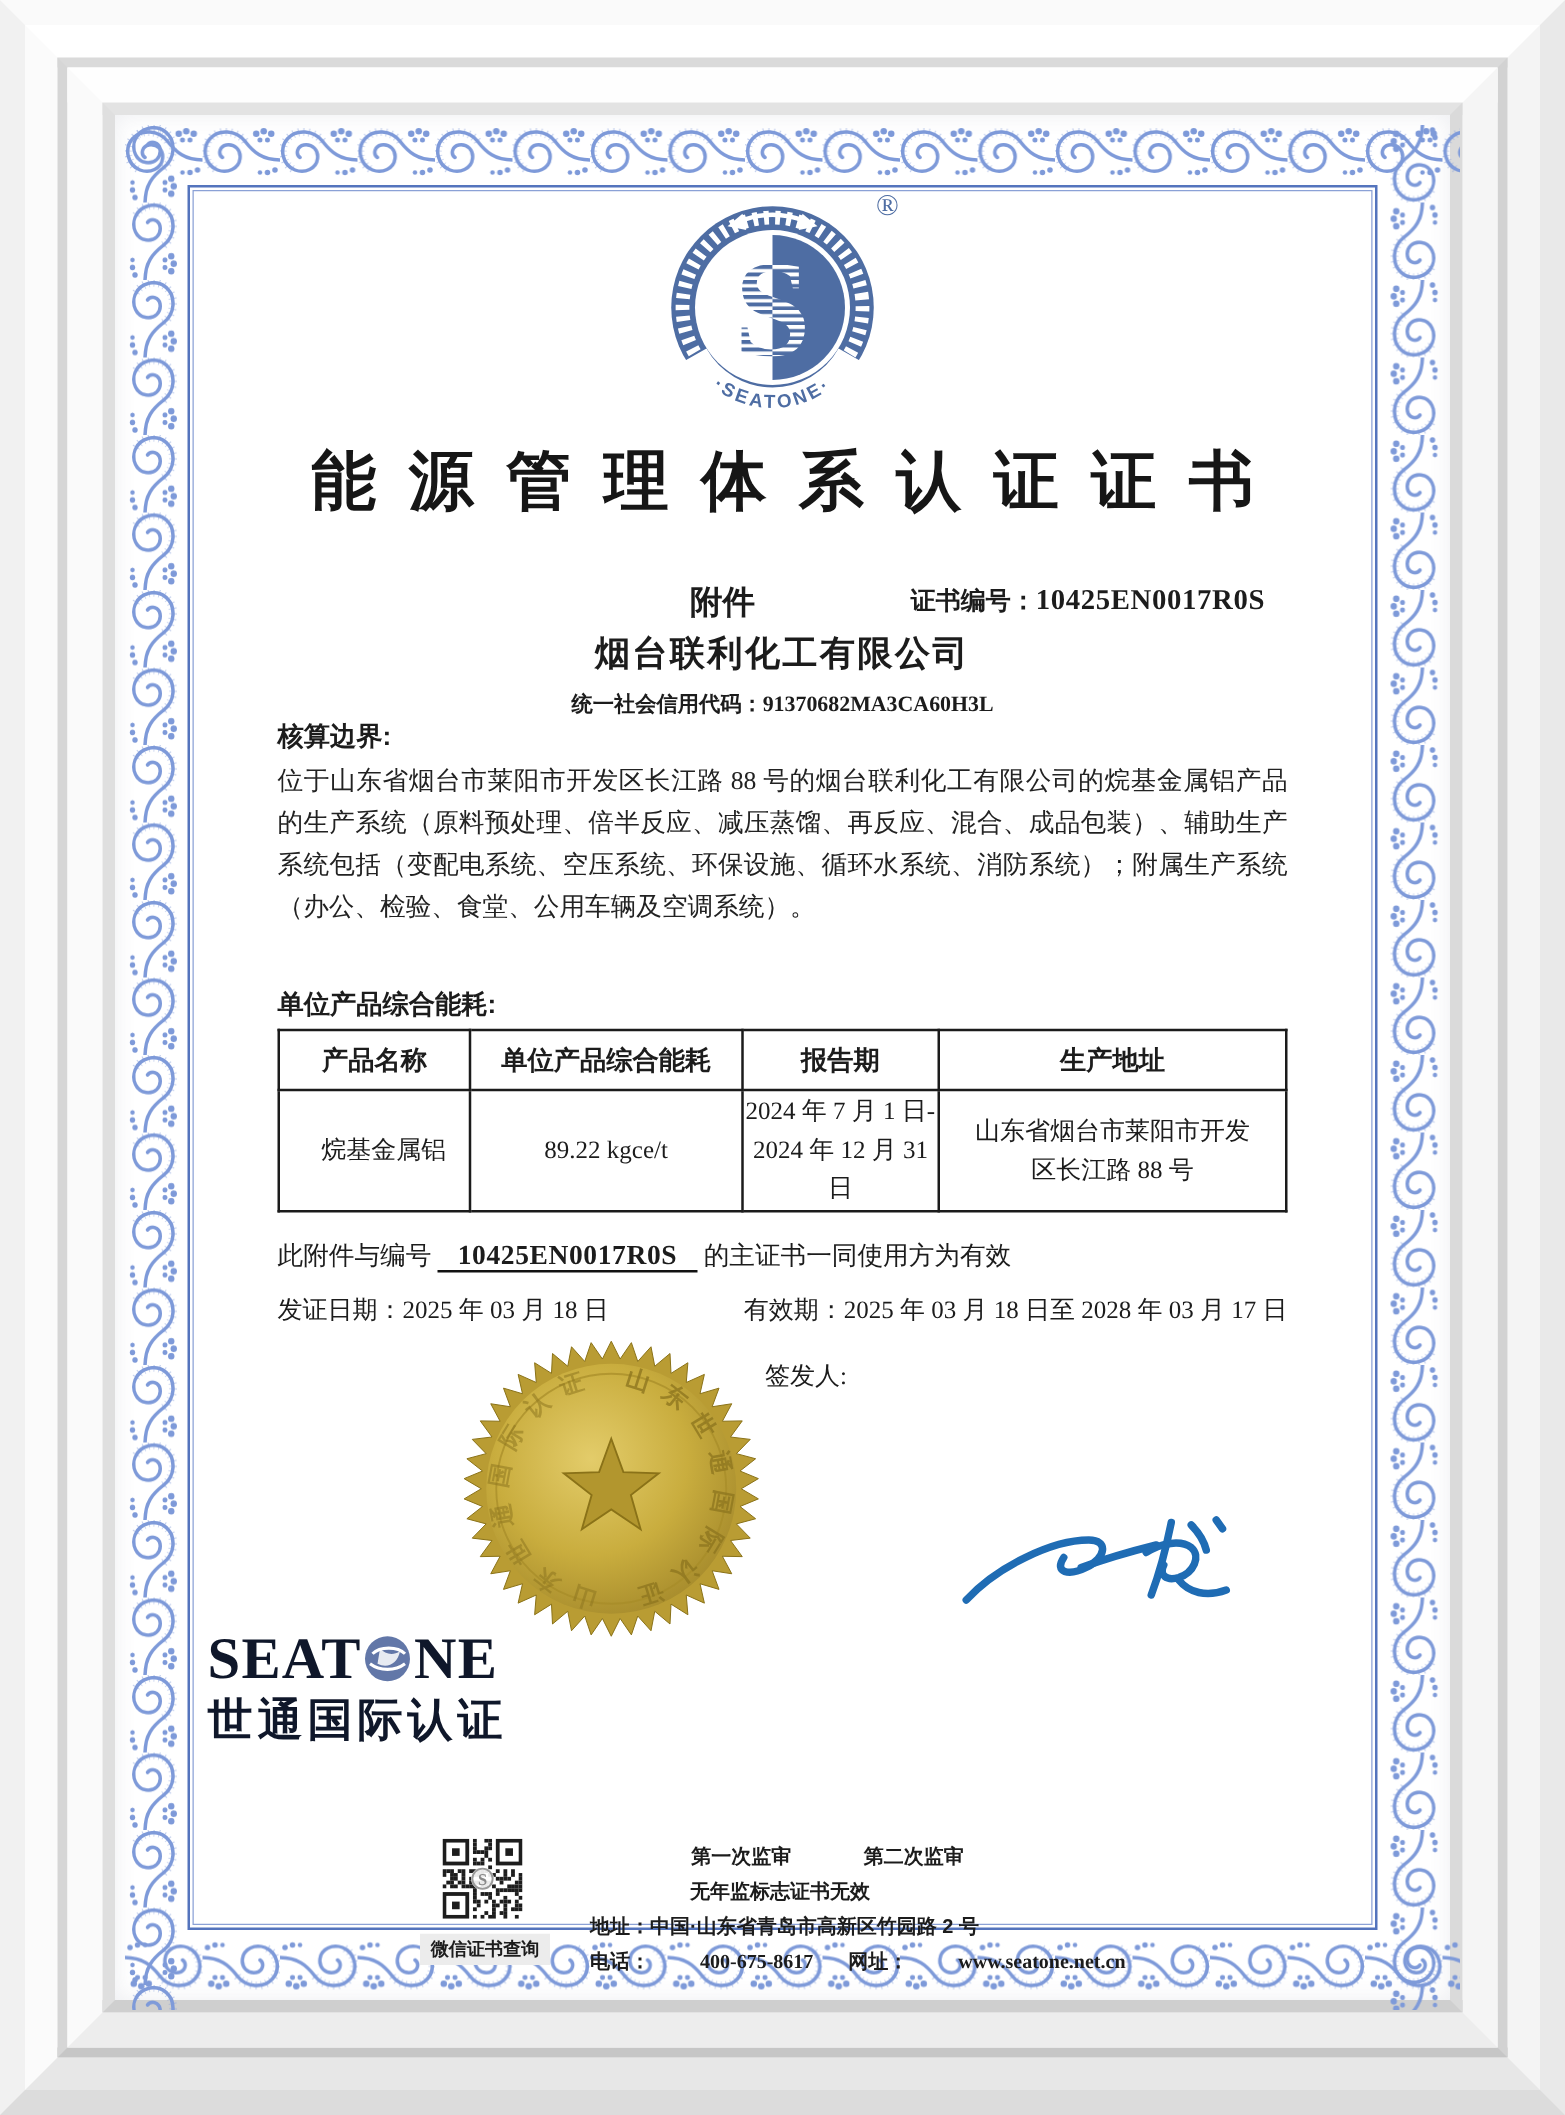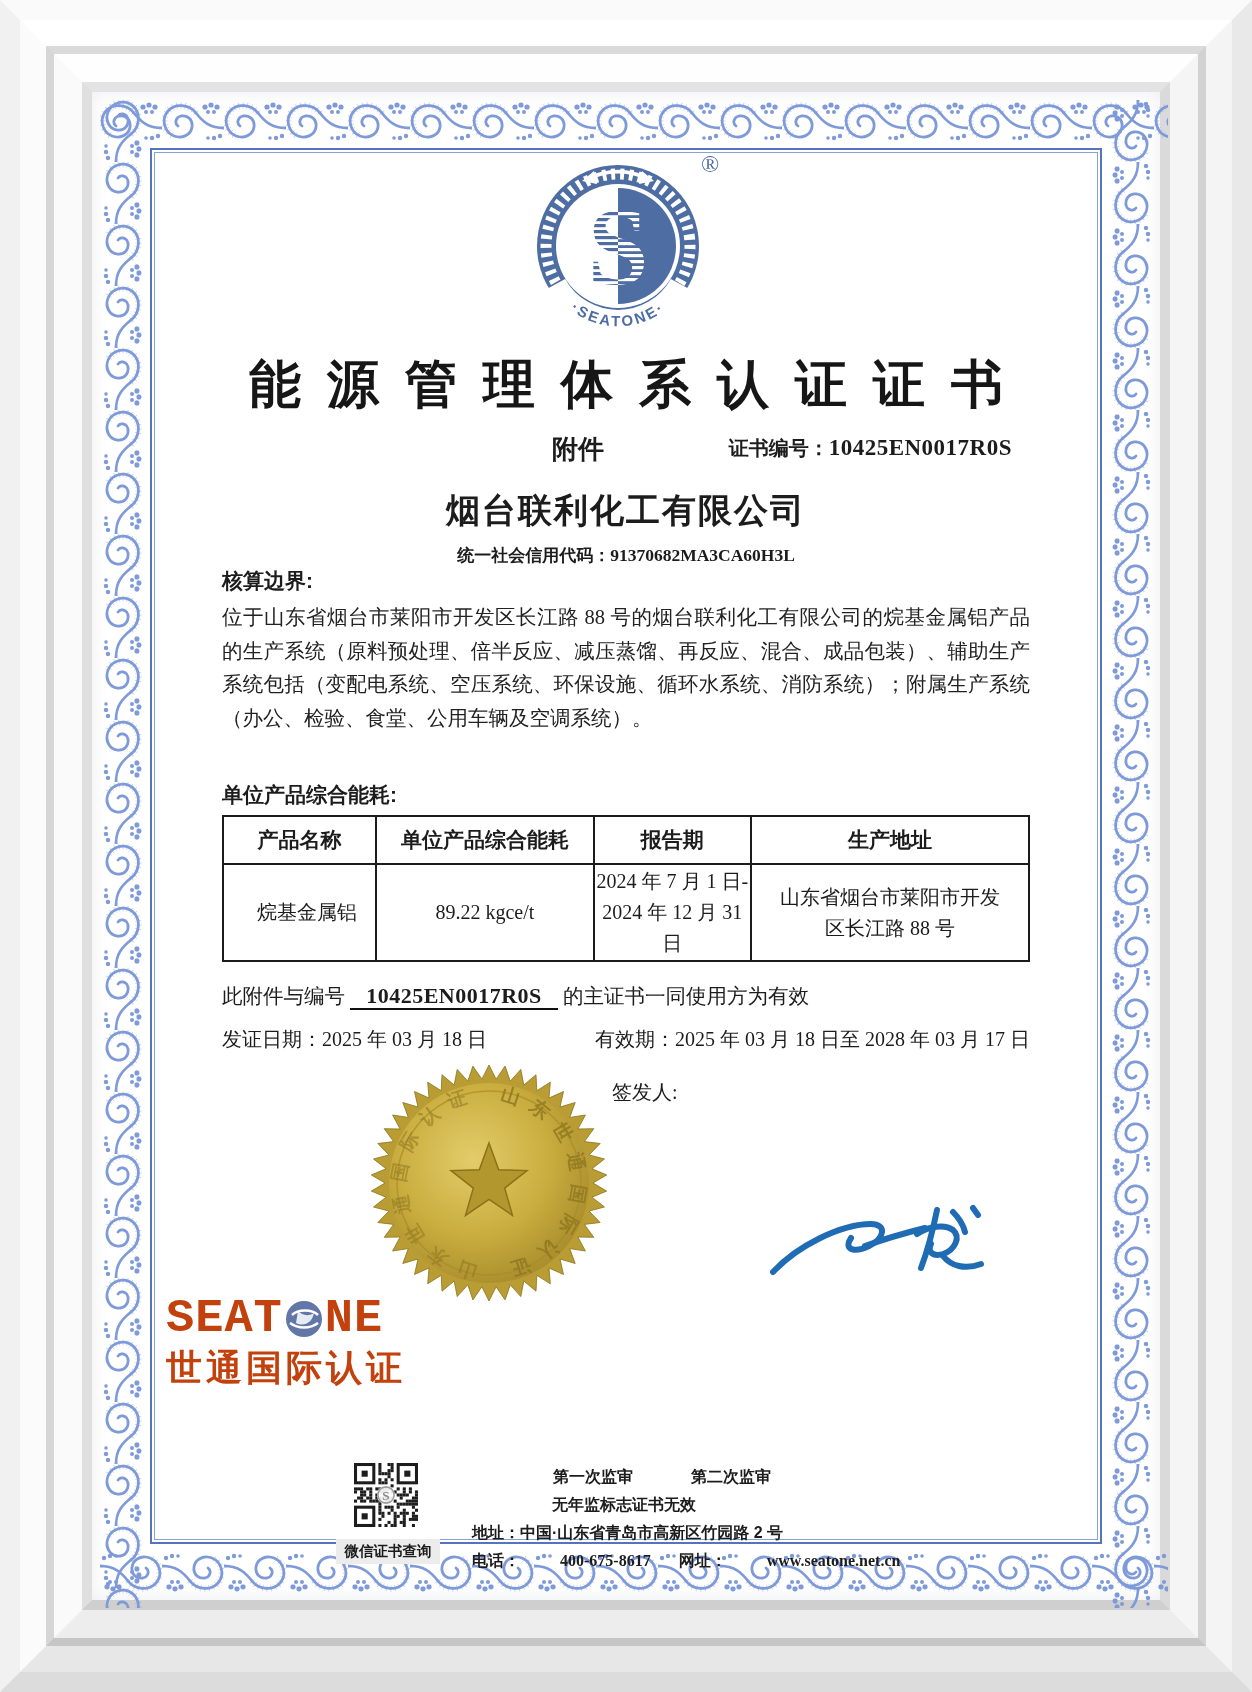--- a/index.html
+++ b/index.html
@@ -19,49 +19,49 @@
   .bs-bottom{left:8px;right:8px;bottom:8px;height:42px;}
   .bs-left{top:8px;bottom:8px;left:8px;width:42px;}
   .bs-right{top:8px;bottom:8px;right:8px;width:42px;}
   .rule{position:absolute;inset:56px 58px;border:2px solid #5474bd;pointer-events:none;}
   .rule::after{content:"";position:absolute;inset:2px;border:1px solid #8ba1d6;}
   
   .content{position:absolute;left:130px;right:130px;top:48px;}
   .logo-wrap{margin-top:6px;display:flex;justify-content:center;}
   .cert-title{margin-top:12px;text-align:center;font-size:52px;font-weight:bold;
               letter-spacing:26px;padding-left:26px;color:#161616;}
-  .meta-row{position:relative;margin-top:12px;height:32px;}
+  .meta-row{position:relative;margin-top:44px;height:32px;}
   .attach{position:absolute;left:330px;top:0;font-family:"Liberation Sans","DejaVu Sans",sans-serif;
           font-weight:bold;font-size:26px;}
   .certno{position:absolute;right:18px;top:3px;font-size:20px;font-weight:bold;
           font-family:"Liberation Sans","DejaVu Sans",sans-serif;text-align:right;}
   .certno .num{font-family:"Liberation Serif","DejaVu Serif",serif;font-size:23px;letter-spacing:.5px;}
-  .company{margin-top:24px;text-align:center;font-size:34px;font-weight:bold;letter-spacing:2px;
+  .company{margin-top:8px;text-align:center;font-size:28px;font-weight:bold;letter-spacing:2px;
            font-family:"Liberation Sans","DejaVu Sans",sans-serif;}
   .credit{margin-top:10px;text-align:center;font-size:17px;font-weight:bold;
           font-family:"Liberation Sans","DejaVu Sans",sans-serif;}
   .credit .num{font-family:"Liberation Serif","DejaVu Serif",serif;font-size:17.5px;}
   .h-bold{font-size:21px;font-weight:bold;
           font-family:"Liberation Sans","DejaVu Sans",sans-serif;}
   .para{margin-top:6px;font-size:20.5px;line-height:33.5px;text-align:justify;color:#222;}
   .energy-h{margin-top:46px;}
   table.spec{margin-top:6px;width:100%;border-collapse:collapse;}
   table.spec th,table.spec td{border:2px solid #1b1b1b;font-size:20px;text-align:center;}
   table.spec th{height:44px;font-size:21px;font-weight:bold;}
   table.spec td{height:78px;line-height:31px;}
   td.prod{text-align:left;padding-left:16px;}
   .note{margin-top:20px;font-size:20.5px;}
   .note .num{font-weight:bold;font-size:22px;border-bottom:2px solid #111;padding:0 16px;letter-spacing:.5px;}
   .dates{margin-top:16px;display:flex;justify-content:space-between;font-size:20px;padding-right:0;}
   .signer{margin-top:26px;margin-left:390px;font-size:20px;}
   .seal-section{position:relative;height:285px;}
   .seal{position:absolute;left:148px;top:-42px;}
   .signature{position:absolute;left:545px;top:88px;}
-  .brand{position:absolute;left:-56px;top:191px;color:#c2410c;
-         font-family:Liberation Mono, monospace;}
+  .brand{position:absolute;left:-56px;top:191px;color:#0f172a;
+         font-family:Liberation Serif, serif;}
   .wordmark{display:flex;align-items:center;font-weight:bold;font-size:47px;letter-spacing:1px;line-height:44px;}
   .brand-cn{font-size:36px;font-weight:bold;letter-spacing:4px;margin-top:3px;}
   .bottom-section{position:relative;height:215px;}
   .qr{position:absolute;left:132px;top:72px;}
   .qr-caption{position:absolute;left:114px;top:148px;width:104px;text-align:center;background:#ececec;
               font-size:14.5px;font-weight:bold;padding:3px 0;
               font-family:"Liberation Sans","DejaVu Sans",sans-serif;}
   .footer{position:absolute;left:250px;top:76px;width:304px;font-size:16px;font-weight:bold;
           font-family:"Liberation Sans","DejaVu Sans",sans-serif;}
   .footer .row1{display:flex;justify-content:center;gap:58px;transform:translateX(38px);}

